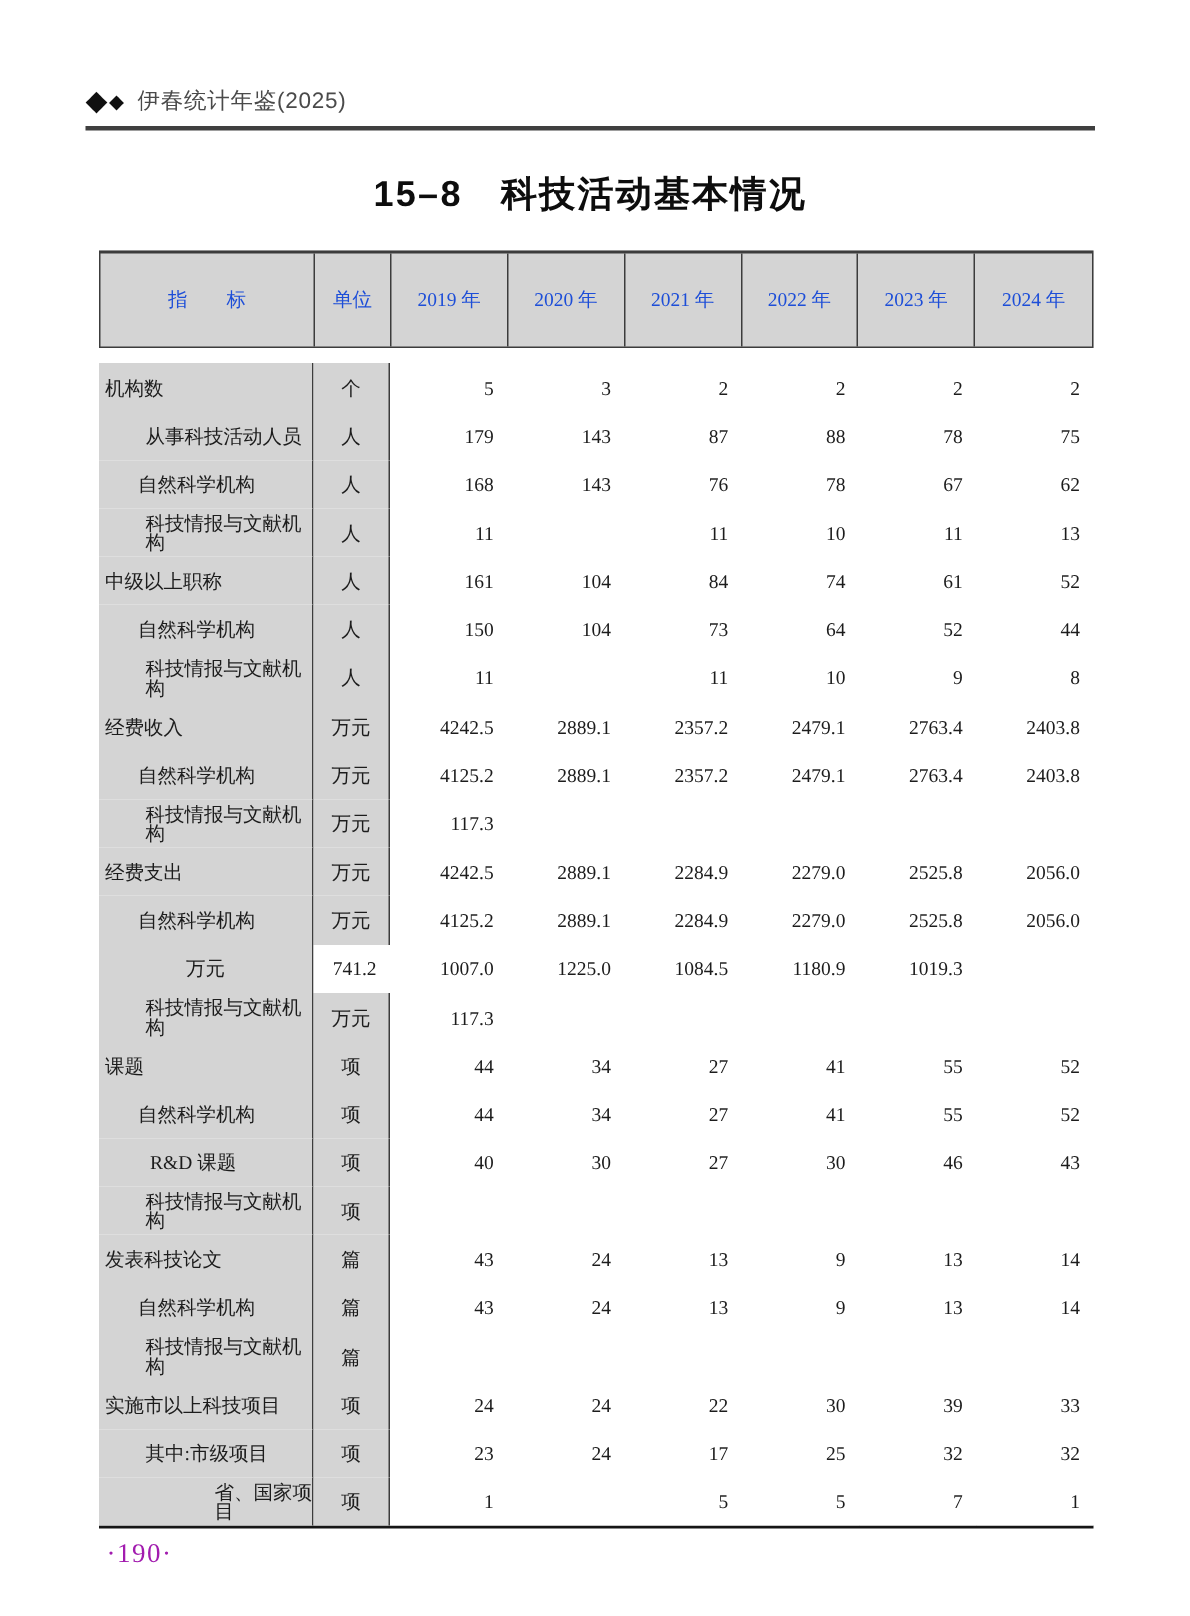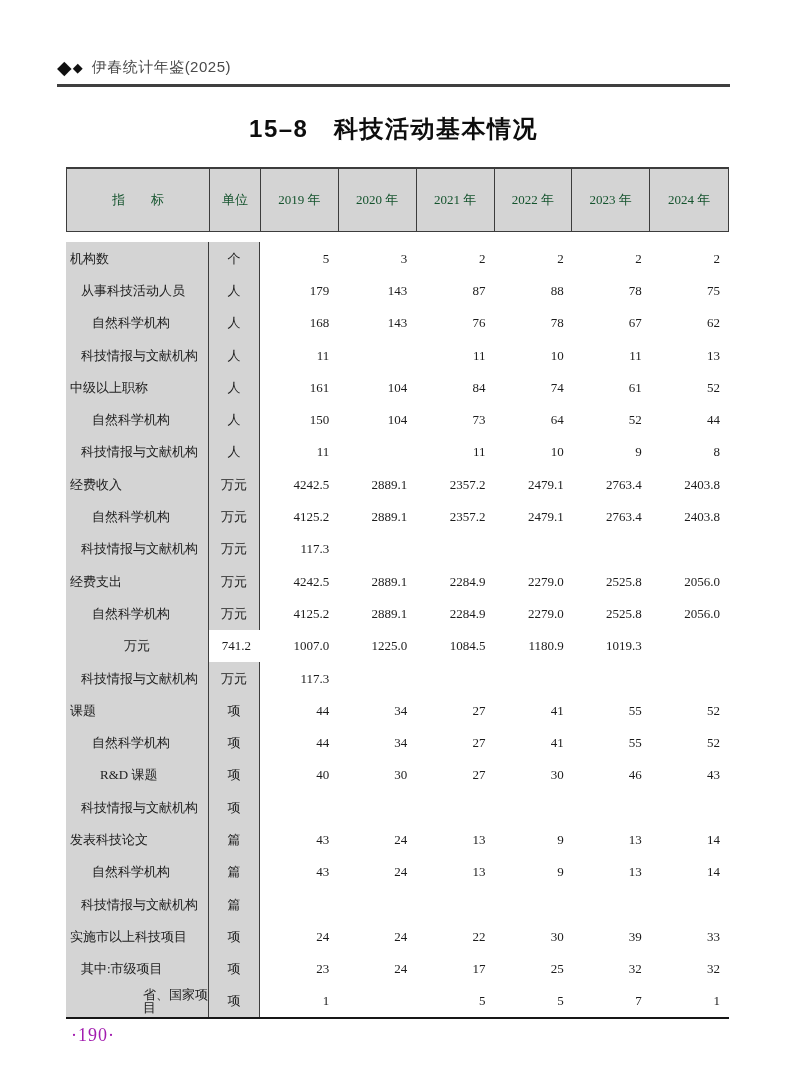--- a/index.html
+++ b/index.html
@@ -50,21 +50,21 @@
     height:65px;
     background:var(--bg-gray);
     border-top:2px solid var(--bd);
     border-bottom:1.5px solid var(--bd);
     border-left:1px solid var(--bd);
     border-right:1px solid var(--bd);
   }
   .thead .hcell{
     display:flex;align-items:center;justify-content:center;
     border-right:1px solid var(--bd);
-    color:#14532d;
+    color:#1d4ed8;
   }
   .thead .hcell:last-child{border-right:none;}
   .tbody{
     border-bottom:2.5px solid var(--bd-heavy);
     margin-top:10px;
   }
   .trow{
     display:grid;
     grid-template-columns:143px 51px repeat(6,1fr);
     height:32.3px;
@@ -78,21 +78,21 @@
     background:var(--bg-gray);
     border-right:1px solid var(--bd);
     justify-content:center;
   }
   .c-val{
     justify-content:flex-end;
     padding-right:9px;
     background:#ffffff;
   }
   .ind-0{padding-left:4px;}
-  .ind-1{padding-left:15px;}
+  .ind-1{padding-left:31px;}
   .ind-2{padding-left:26px;}
   .ind-3{padding-left:34px;}
   .ind-4{padding-left:77px;}
   .ind-r{justify-content:flex-end;padding-right:3px;}
   
   .pagenum{
     position:absolute;left:71px;top:1025px;
     font-size:18px;color:#a21caf;letter-spacing:1px;
   }
 </style>

